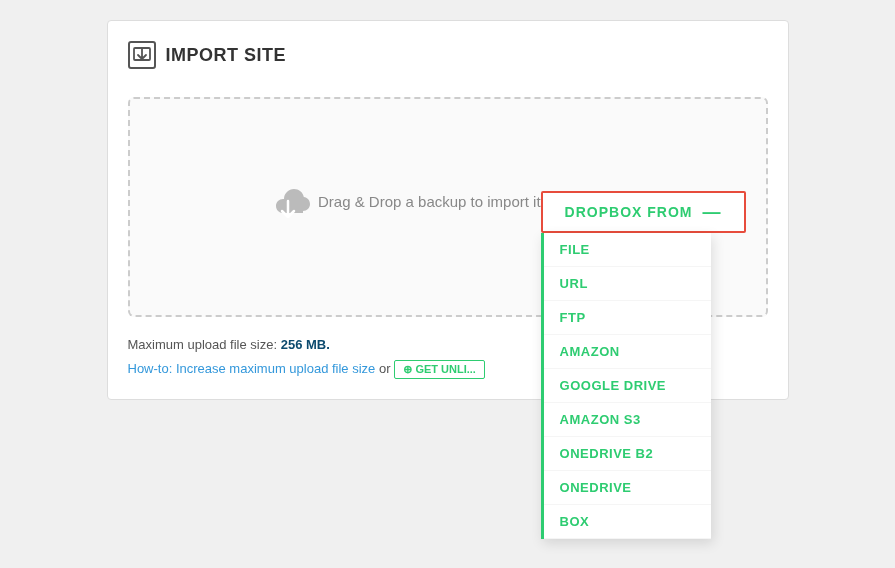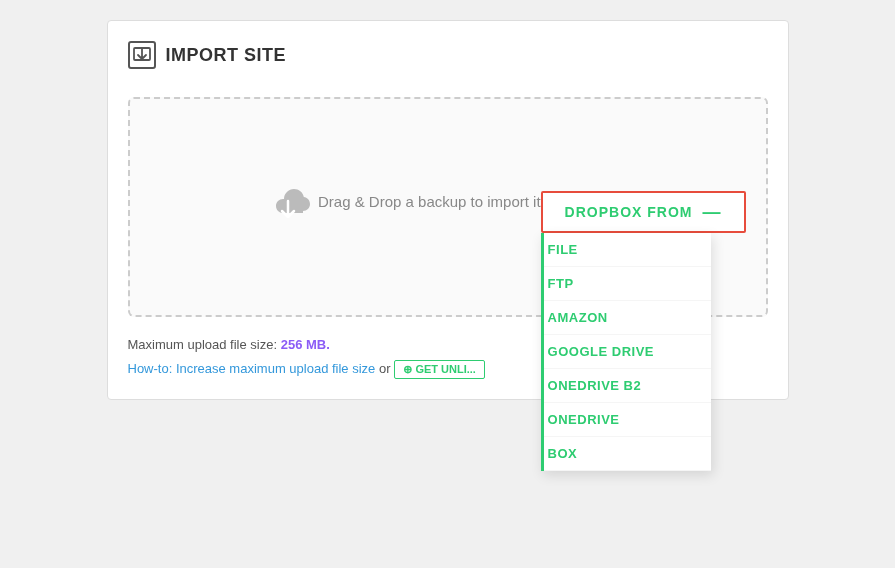--- a/index.html
+++ b/index.html
@@ -97,36 +97,36 @@
       top: 100%;
       left: 0;
       width: 170px;
       background: #fff;
       border-left: 3px solid #2ecc71;
       z-index: 100;
       box-shadow: 2px 4px 12px rgba(0,0,0,0.12);
     }
     .dropdown-item {
       display: block;
-      padding: 9px 4px;
+      padding: 9px 16px;
       font-size: 13px;
       font-weight: 600;
       color: #2ecc71;
       letter-spacing: 0.5px;
       cursor: pointer;
       border-bottom: 1px solid #f5f5f5;
       text-align: left;
     }
     .info-section {
       margin-top: 8px;
       font-size: 13px;
       color: #555;
     }
     .info-section strong {
-      color: #8b5cf6;
+      color: #0c4a6e;
     }
     .info-links {
       margin-top: 8px;
       font-size: 13px;
       color: #555;
     }
     .info-links a {
       color: #3498db;
       cursor: pointer;
     }
@@ -169,23 +169,25 @@
 
     <div class="import-from-wrapper">
       <button class="import-from-btn">
         <span>DROPBOX FROM</span>
         <span class="minus-icon">—</span>
       </button>
 
       <div class="dropdown-menu">
 
       <div class="dropdown-item">FILE</div>
+          <div class="dropdown-item">URL</div>
           <div class="dropdown-item">FTP</div>
           <div class="dropdown-item">AMAZON</div>
           <div class="dropdown-item">GOOGLE DRIVE</div>
+          <div class="dropdown-item">AMAZON S3</div>
           <div class="dropdown-item">ONEDRIVE B2</div>
           <div class="dropdown-item">ONEDRIVE</div>
           <div class="dropdown-item">BOX</div>
         </div>
     </div>
   </div>
 
   <div class="info-section">
     <span>Maximum upload file size:</span>
     <strong>256 MB.</strong>

